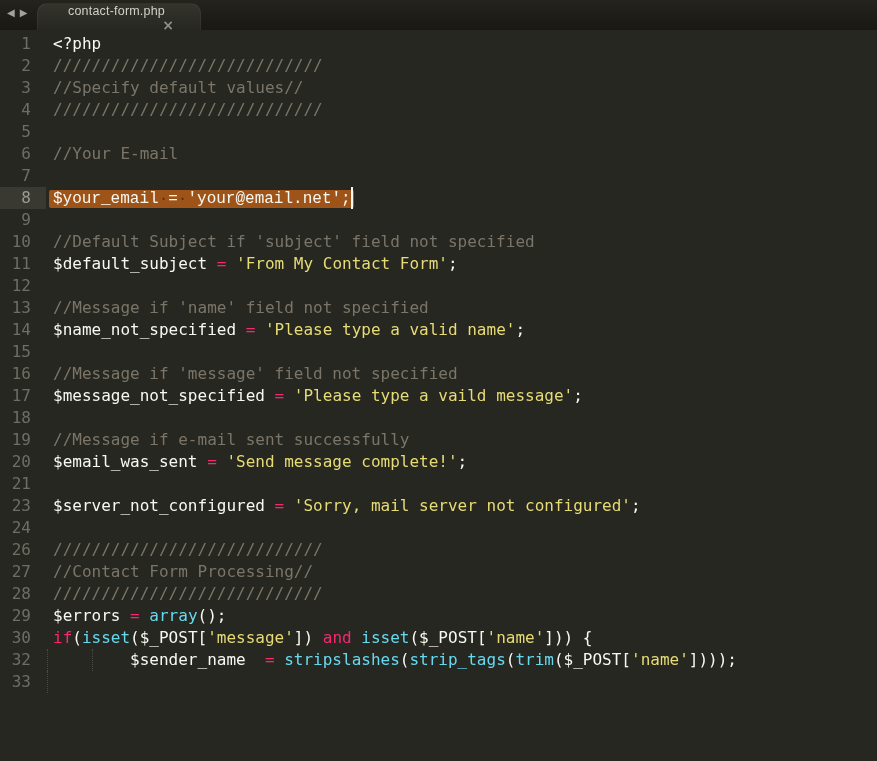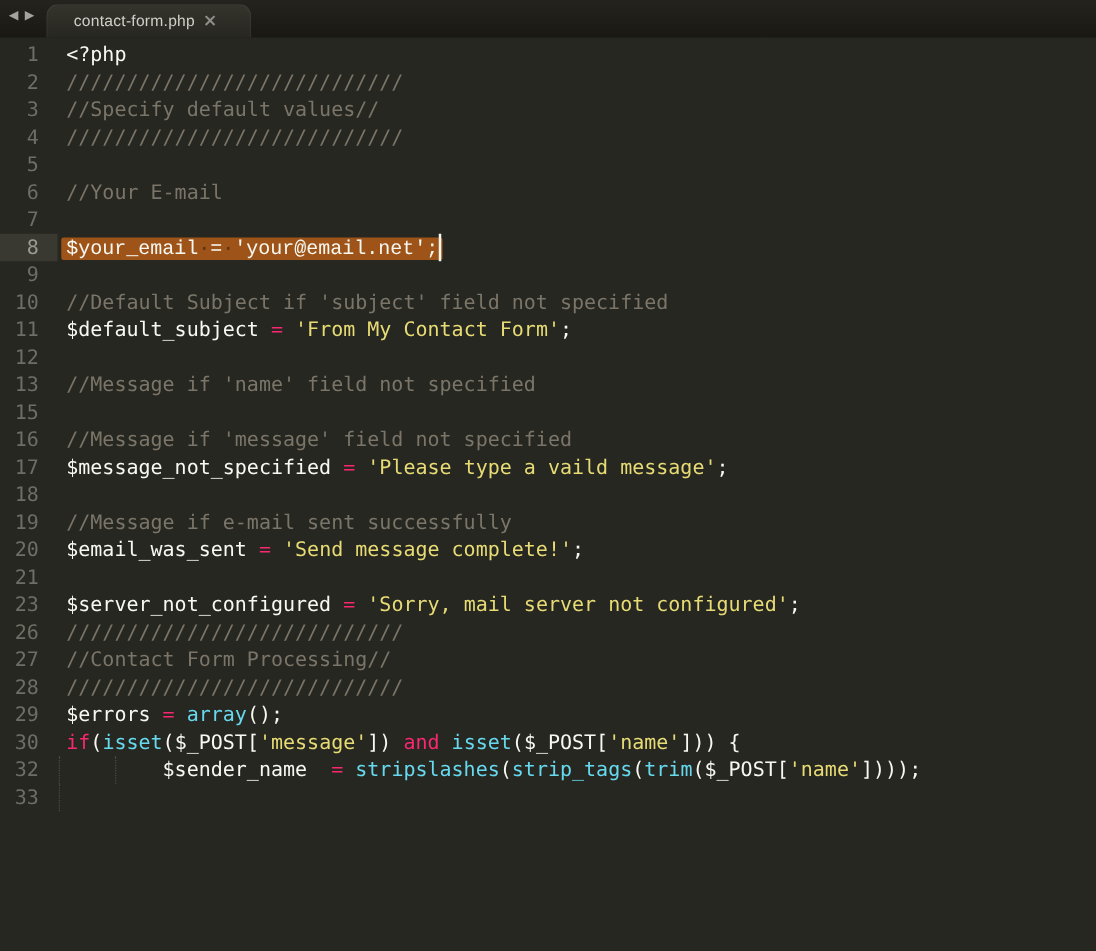--- a/index.html
+++ b/index.html
@@ -22,20 +22,21 @@
     font-family:"DejaVu Sans", sans-serif;
   }
   .nav-arrows span { cursor:default; }
   .tab {
     margin-left:37px; width:164px; height:27px; box-sizing:border-box;
     background:linear-gradient(180deg, #34332c 0%, var(--bg,#272721) 100%);
     border-radius:10px 10px 0 0;
     border:1px solid rgba(255,255,255,0.05); border-bottom:none;
     display:flex; align-items:center;
     padding:0 26px 0 21px;
+    flex-direction:column;
   }
   .tab-title {
     color:var(--tab_title,#d0d0ca);
     font:12.5px "Liberation Sans", sans-serif;
     letter-spacing:0.2px;
   }
   .tab-close {
     margin-left:auto; color:#8f8f89; font-size:14px; line-height:14px;
     font-family:"DejaVu Sans", sans-serif; font-weight:bold;
   }
@@ -97,28 +98,30 @@
       <div class="line"><div class="gutter">4</div><div class="code"><span class="com">////////////////////////////</span></div></div>
       <div class="line"><div class="gutter">5</div><div class="code"></div></div>
       <div class="line"><div class="gutter">6</div><div class="code"><span class="com">//Your E-mail</span></div></div>
       <div class="line"><div class="gutter">7</div><div class="code"></div></div>
       <div class="line active"><div class="gutter">8</div><div class="code"><span class="selection"><span class="sel">$your_email</span><span class="ws">·</span><span class="sel">=</span><span class="ws">·</span><span class="sel">'your@email.net';</span><span class="cursor"></span></span></div></div>
       <div class="line"><div class="gutter">9</div><div class="code"></div></div>
       <div class="line"><div class="gutter">10</div><div class="code"><span class="com">//Default Subject if 'subject' field not specified</span></div></div>
       <div class="line"><div class="gutter">11</div><div class="code"><span class="pln">$default_subject </span><span class="kw">=</span><span class="pln"> </span><span class="str">'From My Contact Form'</span><span class="pln">;</span></div></div>
       <div class="line"><div class="gutter">12</div><div class="code"></div></div>
       <div class="line"><div class="gutter">13</div><div class="code"><span class="com">//Message if 'name' field not specified</span></div></div>
+      <div class="line"><div class="gutter">14</div><div class="code"><span class="pln">$name_not_specified </span><span class="kw">=</span><span class="pln"> </span><span class="str">'Please type a valid name'</span><span class="pln">;</span></div></div>
       <div class="line"><div class="gutter">15</div><div class="code"></div></div>
       <div class="line"><div class="gutter">16</div><div class="code"><span class="com">//Message if 'message' field not specified</span></div></div>
       <div class="line"><div class="gutter">17</div><div class="code"><span class="pln">$message_not_specified </span><span class="kw">=</span><span class="pln"> </span><span class="str">'Please type a vaild message'</span><span class="pln">;</span></div></div>
       <div class="line"><div class="gutter">18</div><div class="code"></div></div>
       <div class="line"><div class="gutter">19</div><div class="code"><span class="com">//Message if e-mail sent successfully</span></div></div>
       <div class="line"><div class="gutter">20</div><div class="code"><span class="pln">$email_was_sent </span><span class="kw">=</span><span class="pln"> </span><span class="str">'Send message complete!'</span><span class="pln">;</span></div></div>
       <div class="line"><div class="gutter">21</div><div class="code"></div></div>
       <div class="line"><div class="gutter">23</div><div class="code"><span class="pln">$server_not_configured </span><span class="kw">=</span><span class="pln"> </span><span class="str">'Sorry, mail server not configured'</span><span class="pln">;</span></div></div>
+      <div class="line"><div class="gutter">24</div><div class="code"></div></div>
       <div class="line"><div class="gutter">26</div><div class="code"><span class="com">////////////////////////////</span></div></div>
       <div class="line"><div class="gutter">27</div><div class="code"><span class="com">//Contact Form Processing//</span></div></div>
       <div class="line"><div class="gutter">28</div><div class="code"><span class="com">////////////////////////////</span></div></div>
       <div class="line"><div class="gutter">29</div><div class="code"><span class="pln">$errors </span><span class="kw">=</span><span class="pln"> </span><span class="fn">array</span><span class="pln">();</span></div></div>
       <div class="line"><div class="gutter">30</div><div class="code"><span class="kw">if</span><span class="pln">(</span><span class="fn">isset</span><span class="pln">($_POST[</span><span class="str">'message'</span><span class="pln">]) </span><span class="kw">and</span><span class="pln"> </span><span class="fn">isset</span><span class="pln">($_POST[</span><span class="str">'name'</span><span class="pln">])) {</span></div></div>
       <div class="line"><div class="gutter">32</div><div class="code"><span class="guide" style="left: -6px;"></span><span class="guide" style="left: 4ch;"></span><span class="pln">        $sender_name  </span><span class="kw">=</span><span class="pln"> </span><span class="fn">stripslashes</span><span class="pln">(</span><span class="fn">strip_tags</span><span class="pln">(</span><span class="fn">trim</span><span class="pln">($_POST[</span><span class="str">'name'</span><span class="pln">])));</span></div></div>
       <div class="line"><div class="gutter">33</div><div class="code"><span class="guide" style="left: -6px;"></span></div></div>
     </div>
 </div>
 

